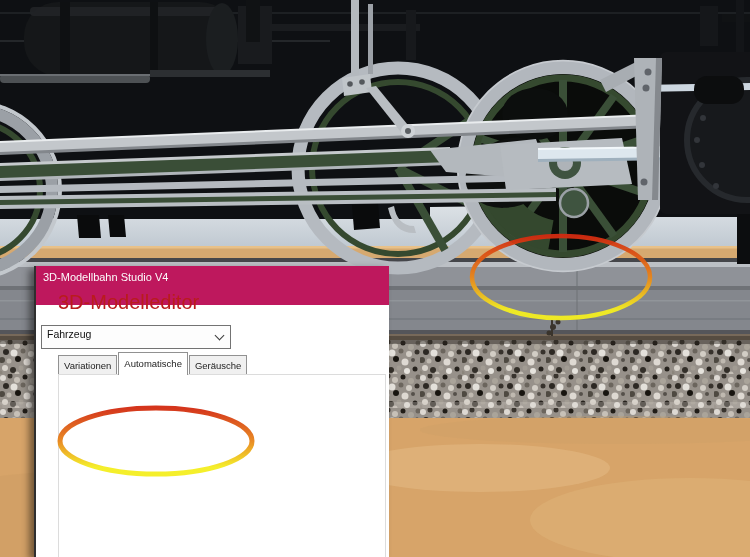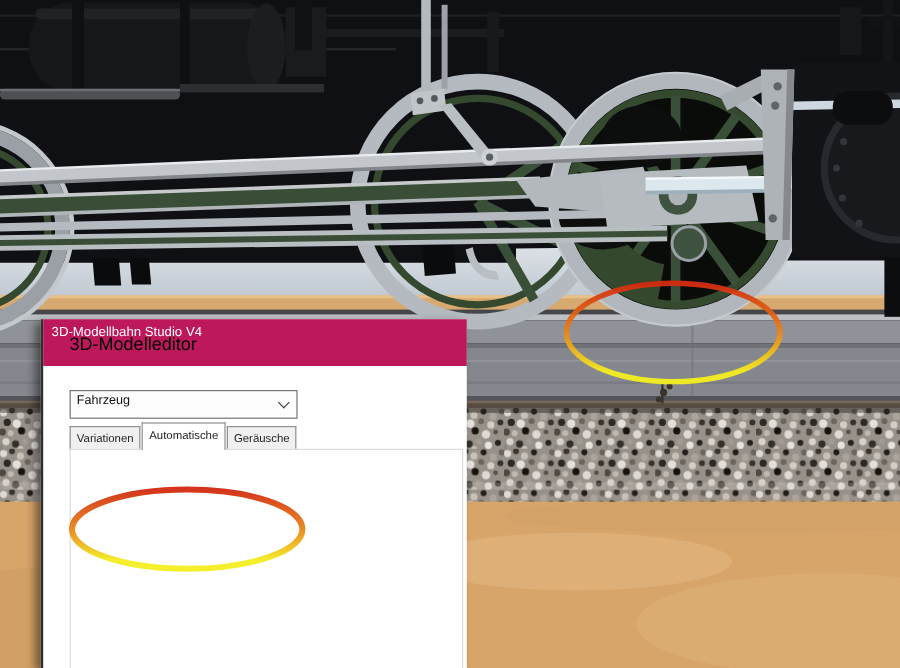--- a/index.html
+++ b/index.html
@@ -9,29 +9,29 @@
   
   #scene{position:absolute;left:0;top:0;z-index:1;}
   
   .dialog{position:absolute;left:34px;top:266px;width:353px;height:291px;
           background:#ffffff;z-index:10;
           border-left:2px solid #2f2f2f;
           box-shadow:-5px 3px 7px rgba(0,0,0,.45);}
   .titlebar{position:absolute;left:0;top:0;width:100%;height:39px;background:#be185d;
             color:#fcfcfc;font-size:11px;line-height:23px;}
   .titlebar span{padding-left:7px;}
-  .heading{position:absolute;left:22px;top:13px;font-size:15px;color:#000000;}
+  .heading{position:absolute;left:22px;top:25px;font-size:20px;color:#b91c1c;}
   .combo{position:absolute;background:#e3e3e4;border:1px solid #737373;
          font-size:10.5px;color:#111;box-sizing:border-box;}
   .combo .val{position:absolute;left:5px;top:0;right:18px;line-height:16px;white-space:nowrap;overflow:hidden;}
   .combo.big{background:#fdfdfd;}
   .chev{position:absolute;right:7px;top:4px;width:6px;height:6px;
         border-right:1.4px solid #3c3c3c;border-bottom:1.4px solid #3c3c3c;
         transform:rotate(45deg);}
-  .combo-fahrzeug{left:22px;top:59px;width:190px;height:24px;}
+  .combo-fahrzeug{left:5px;top:59px;width:190px;height:24px;}
   .combo-fahrzeug .val{line-height:17px;}
   
   .tabs{position:absolute;left:22px;top:86px;height:23px;display:flex;align-items:flex-end;}
   .tab{box-sizing:border-box;border:1px solid #919191;border-bottom:none;background:#f0f0f0;
        font-size:9.5px;color:#222;padding:0 5px;height:20px;line-height:19px;margin-right:1px;}
   .tab.active{background:#ffffff;height:23px;line-height:22px;position:relative;z-index:3;}
   .panel{position:absolute;left:22px;top:108px;width:326px;height:183px;
          border:1px solid #dcdcdc;border-bottom:none;background:#fff;z-index:1;}
   
   .flabel{position:absolute;left:10px;width:110px;text-align:right;font-size:10.5px;color:#1c1c1c;}

